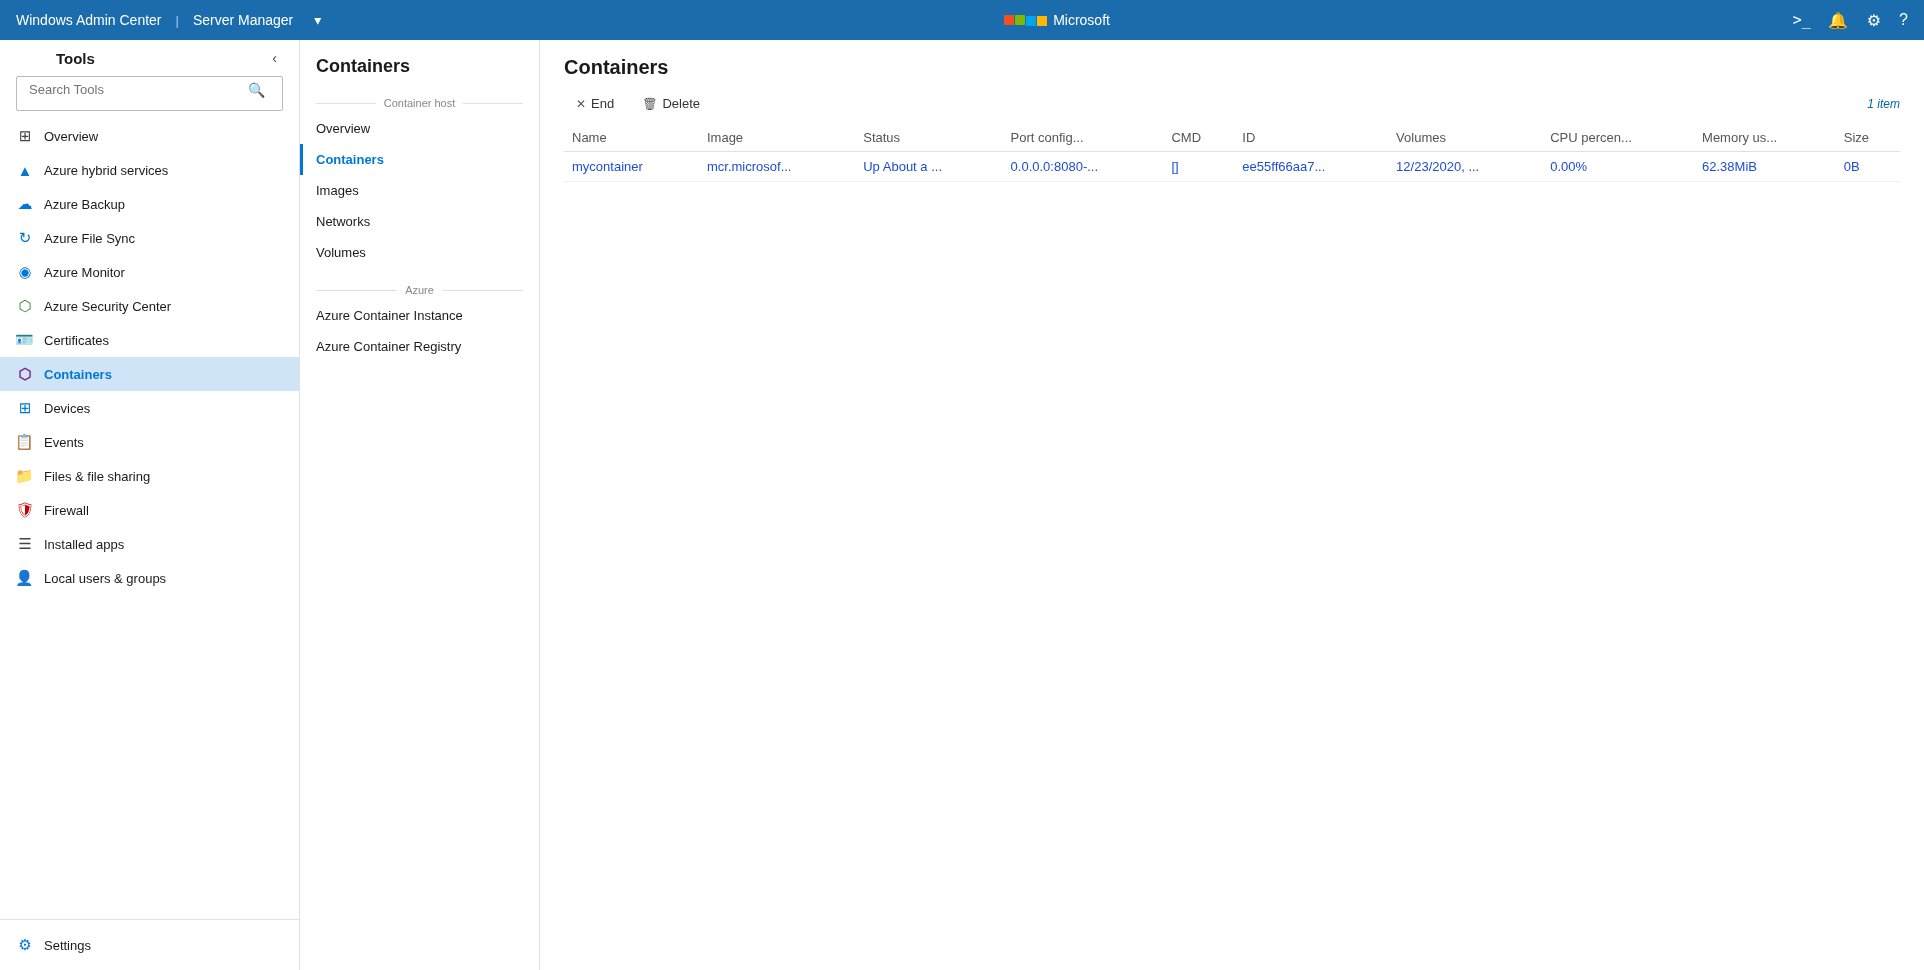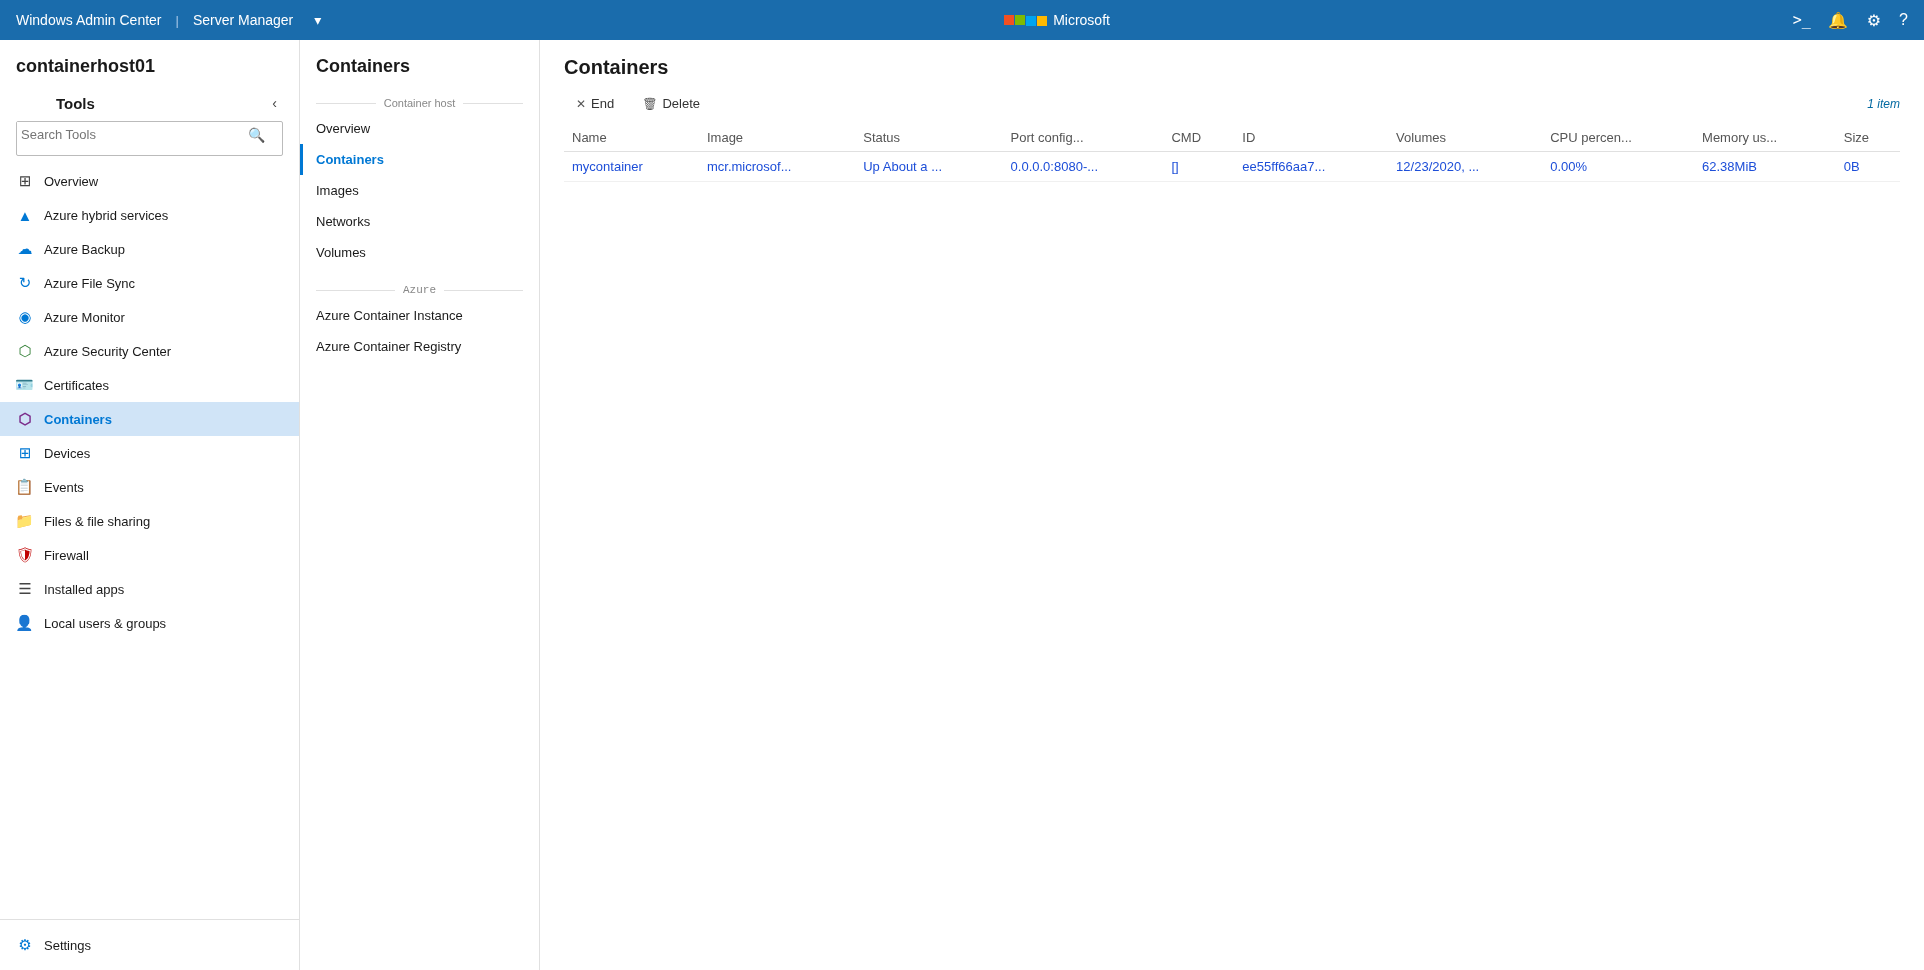--- a/index.html
+++ b/index.html
@@ -94,21 +94,21 @@
     }
     .collapse-btn {
       cursor: pointer;
       font-size: 14px;
       color: #444;
       background: none;
       border: none;
       padding: 2px 6px;
     }
     .search-tools-wrap {
-      padding: 0 16px 8px 0;
+      padding: 0 16px 8px 8px;
       display: flex;
       align-items: center;
       border: 1px solid #bbb;
       margin: 0 16px 8px 16px;
       border-radius: 2px;
     }
     .search-tools-input {
       border: none;
       outline: none;
       flex: 1;
@@ -311,21 +311,20 @@
     <span class="topbar-icon" style="font-family:monospace;font-size:15px;">&gt;_</span>
     <span class="topbar-icon">🔔</span>
     <span class="topbar-icon">⚙</span>
     <span class="topbar-icon">?</span>
   </div>
 </div>
 
 <div class="main-layout">
 
   <div class="sidebar">
-    <div class="sidebar-host">containerhost01</div>
     <div class="sidebar-tools-header">
       <span class="sidebar-tools-label">Tools</span>
       <button class="collapse-btn">‹</button>
     </div>
     <div class="search-tools-wrap">
       <input class="search-tools-input" type="text" placeholder="Search Tools" style="">
       <span class="search-tools-icon">🔍</span>
     </div>
     <div class="sidebar-nav">
 
@@ -399,21 +398,21 @@
     <div class="mid-panel-title">Containers</div>
     <div class="mid-section-label">Container host</div>
 
     <div id="mid-nav-container-host">
         <div class="mid-nav-item">Overview</div>
         <div class="mid-nav-item active">Containers</div>
         <div class="mid-nav-item">Images</div>
         <div class="mid-nav-item">Networks</div>
         <div class="mid-nav-item">Volumes</div>
       </div>
-    <div class="mid-section-label" style="margin-top:12px;font-family:Liberation Mono, monospace;">Azure</div>
+    <div class="mid-section-label" style="margin-top:12px;">Azure</div>
     <div id="mid-nav-azure">
         <div class="mid-nav-item">Azure Container Instance</div>
         <div class="mid-nav-item">Azure Container Registry</div>
       </div>
   </div>
 
   <div class="main-content">
     <div class="content-header">
       <div class="content-title">Containers</div>
       <div class="toolbar">

